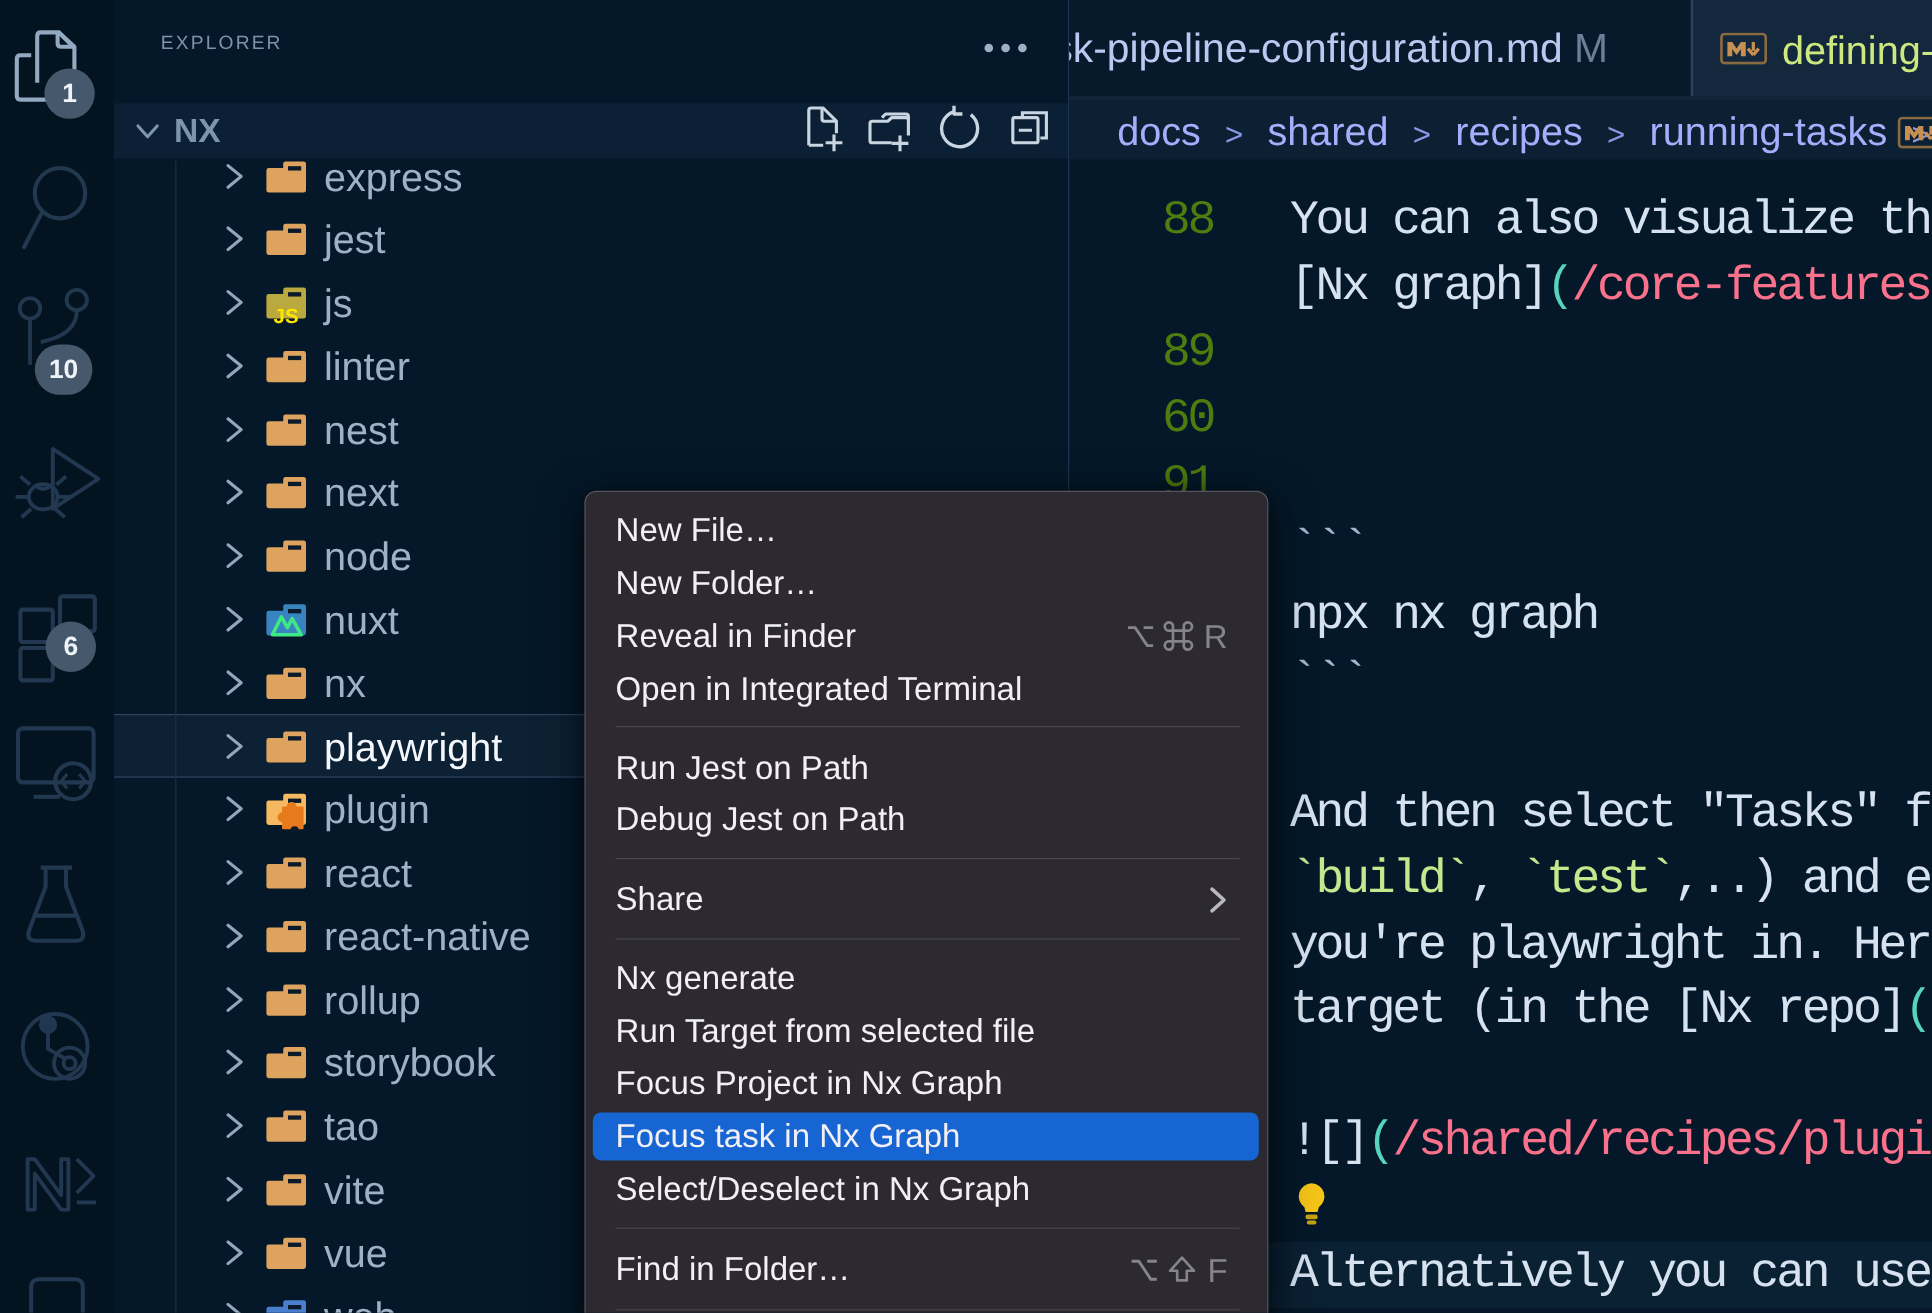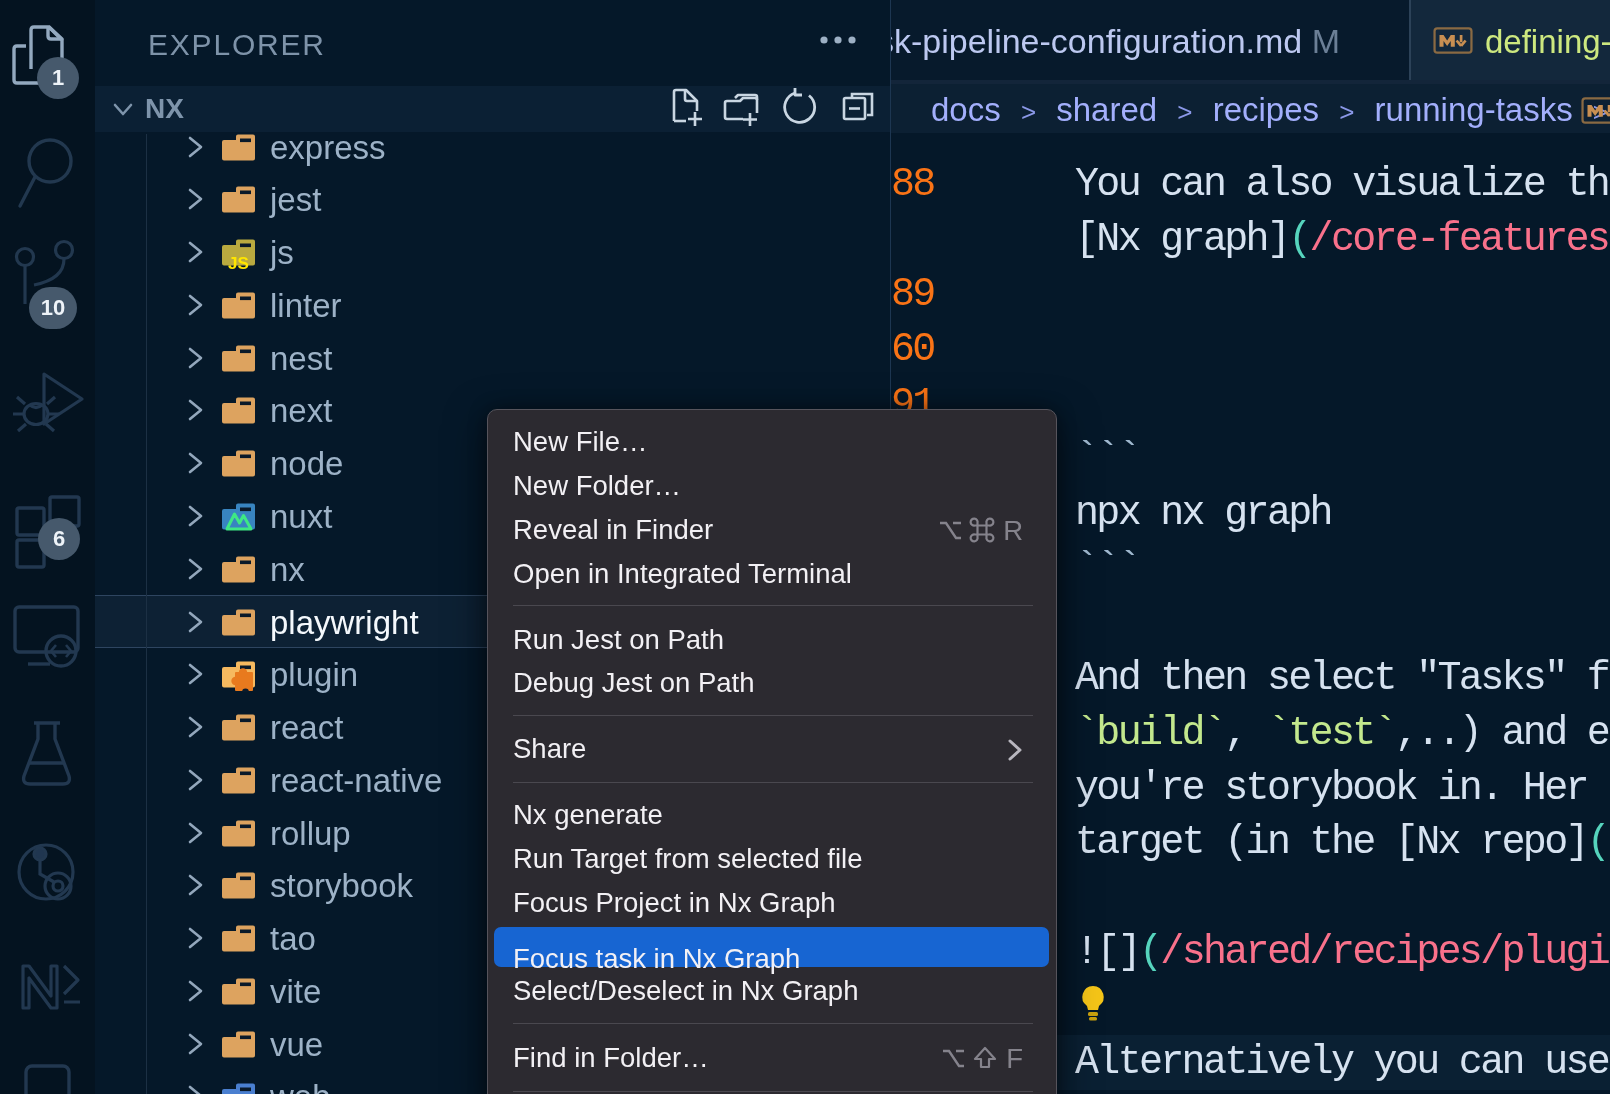--- a/index.html
+++ b/index.html
@@ -7,21 +7,21 @@
   body { font-family:"Liberation Sans", sans-serif; position:relative; }
 
   
   #actbar { position:absolute; left:0; top:0; width:95px; height:1094px; background:#041320; }
   #actbar svg { position:absolute; }
   .badge { position:absolute; background:#46596c; color:#eef3f8; border-radius:22px;
            font-size:22px; font-weight:bold; text-align:center; }
 
   
   #sidebar { position:absolute; left:95px; top:0; width:795px; height:1094px; background:#051829; }
-  #exp-title { position:absolute; left:53px; top:28px; font-size:30px; letter-spacing:1.8px; color:#7e93a9; }
+  #exp-title { position:absolute; left:39px; top:28px; font-size:16px; letter-spacing:1.8px; color:#7e93a9; }
   #nx-head { position:absolute; left:0; top:86px; width:795px; height:46px; background:#0b2034; }
   #nx-head .lbl { position:absolute; left:50px; top:7px; font-size:28px; font-weight:bold; color:#7e94ab; }
   .guide { position:absolute; left:51px; top:134px; width:1px; height:960px; background:#1c3044; z-index:3; }
   .row { position:absolute; left:0; width:795px; height:53px; }
   .row .chev { position:absolute; left:87px; top:13px; }
   .row .ficon { position:absolute; left:125px; top:11px; }
   .row .name { position:absolute; left:175px; top:8px; font-size:33px; color:#9db2c7; }
   .row.sel { background:#0d2134; border-top:1px solid #2e4560; border-bottom:1px solid #2e4560; }
   .row.sel .name { color:#f4f8fc; }
 
@@ -33,36 +33,36 @@
   #tabs .t1 .mod { color:#6b7f96; }
   #tab2 .lbl { position:absolute; left:74px; top:23px; font-size:33px; color:#cde87f; white-space:nowrap; }
   #tabline { position:absolute; left:0; top:80px; width:720px; height:4px; background:#13253a; }
   #crumbs { position:absolute; left:0; top:84px; width:720px; height:49px; background:#0c2033;
             font-size:33px; color:#a3affc; white-space:nowrap; }
   #crumbs .in { position:absolute; left:40px; top:7px; }
   #crumbs .sep { color:#8b98e8; padding:0 11px; font-size:26px; }
   #code { position:absolute; left:0; top:133px; width:720px; height:961px;
           font-family:"Liberation Mono", monospace; font-size:40px; letter-spacing:-2.68px; }
   .cl { position:absolute; left:0; width:1400px; height:55px; line-height:55px; white-space:pre; color:#d6e2f0; }
-  .cl .num { position:absolute; left:0; width:120px; text-align:left; color:#f97316; }
+  .cl .num { position:absolute; left:0; width:120px; text-align:right; color:#4d7c0f; }
   .cl .txt { position:absolute; left:184px; top:0; }
   .paren { color:#56d4bd; }
   .link { color:#f9718b; text-underline-offset:7px; text-decoration-thickness:3px; text-decoration-skip-ink:none; }
   .lime { color:#c3e88d; }
   .fence { color:#9fb8cf; }
 
   
   #menu { position:absolute; left:487px; top:409px; width:570px; height:700px; background:#2c2a30;
           border:1px solid #56545c; border-radius:10px 10px 0 0;
           box-shadow:0 12px 40px rgba(0,0,0,.55), 0 0 18px rgba(0,0,0,.35); }
   .mi { position:absolute; left:25px; width:520px; height:40px; font-size:27.5px; color:#f2f0f4; }
   .mi .t { position:absolute; left:0; top:4px; }
   .mi .sc { position:absolute; right:10px; top:4px; color:#85838c; }
   .mi.hl { background:#1765d2; border-radius:7px; left:6px; width:555px; }
-  .mi.hl .t { left:19px;margin-top:12px; }
+  .mi.hl .t { left:19px; }
   .msep { position:absolute; left:25px; width:520px; height:1px; background:#4a484f; }
 </style>
 </head>
 <body>
 
 <div id="actbar">
 <svg width="95" height="1094" viewBox="0 0 95 1094" style="left:0;top:0">
   <g fill="none" stroke="#93a9bf" stroke-width="3.4" stroke-linejoin="round">
     <path d="M31 69 v-39 q0-3 3-3 h15 l13 13 v29 q0 3-3 3 h-10"></path>
     <path d="M48 27 v9 q0 3 3 3 h11 l-13.5-12.5"></path>
@@ -389,21 +389,21 @@
       <div class="cl" style="top:79.0px;"><span class="num"></span><span class="txt"><span>[Nx graph]</span><span class="paren">(</span><span class="link">/core-features</span></span></div>
       <div class="cl" style="top:133.9px;"><span class="num">89</span><span class="txt"></span></div>
       <div class="cl" style="top:188.8px;"><span class="num">60</span></div>
       <div class="cl" style="top:243.6px;"><span class="num">91</span><span class="txt"></span></div>
       <div class="cl" style="top:298.4px;"><span class="num"></span><span class="txt"><span class="fence">```</span></span></div>
       <div class="cl" style="top:353.3px;"><span class="num"></span><span class="txt">npx nx graph</span></div>
       <div class="cl" style="top:408.1px;"><span class="num"></span><span class="txt"><span class="fence">```</span></span></div>
       <div class="cl" style="top:463.0px;"><span class="num"></span><span class="txt"></span></div>
       <div class="cl" style="top:517.9px;"><span class="num"></span><span class="txt">And then select "Tasks" f</span></div>
       <div class="cl" style="top:572.7px;"><span class="num"></span><span class="txt"><span class="lime">`build`</span>, <span class="lime">`test`</span>,..) and e</span></div>
-      <div class="cl" style="top:627.6px;"><span class="num"></span><span class="txt">you're storybook in. Her</span></div>
+      <div class="cl" style="top:627.6px;"><span class="num"></span><span class="txt">you're playwright in. Her</span></div>
       <div class="cl" style="top:682.4px;"><span class="num"></span><span class="txt">target (in the [Nx repo]<span class="paren">(</span></span></div>
       <div class="cl" style="top:737.3px;"><span class="num"></span><span class="txt"></span></div>
       <div class="cl" style="top:792.1px;"><span class="num"></span><span class="txt">![]<span class="paren">(</span><span class="link">/shared/recipes/plugin</span></span></div>
       <div class="cl" style="top:847.0px;"><span class="num"></span><svg width="34" height="40" viewBox="0 0 34 40" style="position:absolute;left:185px;top:4px">
           <path d="M17 2 a11 11 0 0 1 6 20 l-1 4 h-10 l-1-4 a11 11 0 0 1 6-20 z" fill="#f5c518"></path>
           <rect x="12" y="28" width="10" height="4" rx="1.5" fill="#caa10e"></rect>
           <rect x="13" y="33" width="8" height="3.5" rx="1.5" fill="#caa10e"></rect>
         </svg></div>
       <div class="cl" style="top:901.8px;background:#0a2033;"><span class="num"></span><span class="txt">Alternatively you can use</span></div>
     </div>

